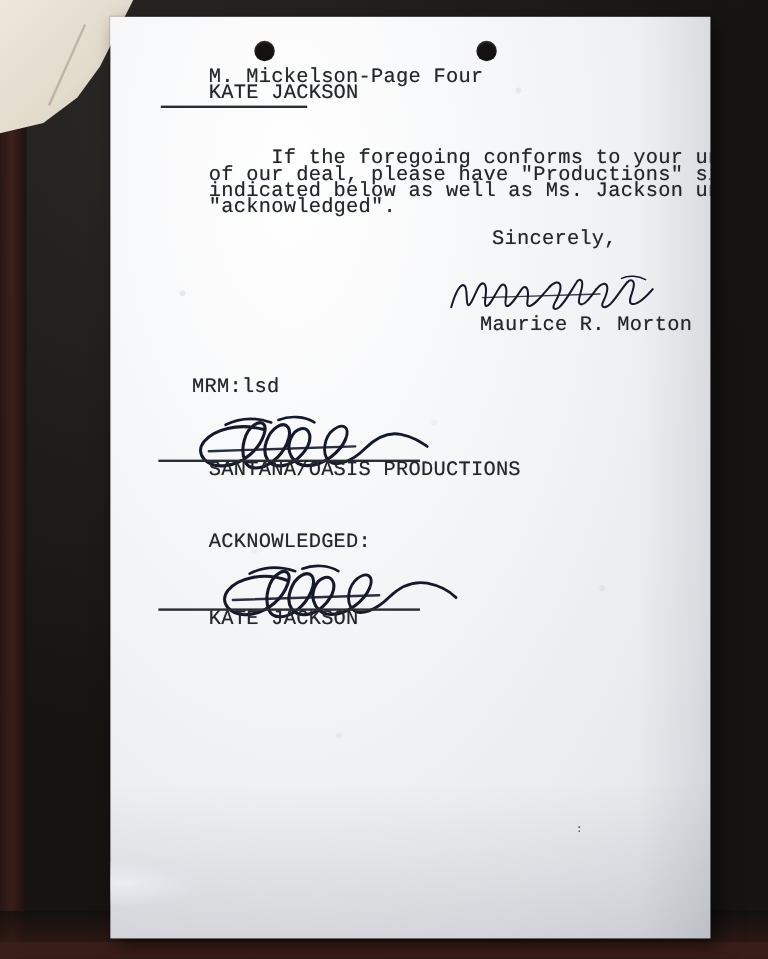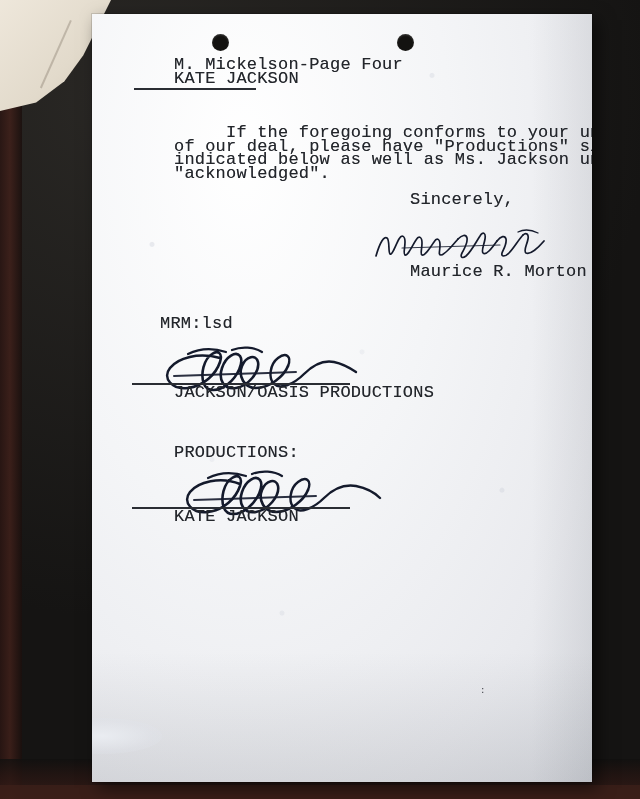--- a/index.html
+++ b/index.html
@@ -156,21 +156,21 @@
     background: #2a2d33;
   }
 
   .hdr1 { left: 42px; top: 44px; }
   .hdr2 { left: 42px; top: 58px; }
   .rule-hdr { left: 42px; top: 74px; width: 122px; }
 
   .body-p { left: 42px; top: 112px; }
 
   .sincerely { left: 278px; top: 179px; }
-  .signer    { left: 278px; top: 251px; }
+  .signer    { left: 268px; top: 251px; }
 
   .mrm { left: 28px; top: 303px; }
 
   .santana { left: 42px; top: 372px; }
   .rule-santana { left: 40px; top: 369px; width: 218px; }
 
   .ack { left: 42px; top: 432px; }
   .katejackson { left: 42px; top: 496px; }
   .rule-kate { left: 40px; top: 493px; width: 218px; }
 
@@ -250,23 +250,23 @@
     <div class="sig sig-prod">
       <svg width="240" height="58" viewBox="0 0 240 58" aria-hidden="true">
         <path d="M92,12 C70,6 50,12 42,22 C34,32 44,44 60,42 C76,40 88,28 92,16 C95,7 90,4 84,8 C76,13 72,28 76,38 C79,46 90,46 100,38 C110,30 116,16 112,10 C108,5 98,10 94,22 C90,34 96,44 108,42 C120,40 132,26 130,16 C128,8 118,10 114,20 C110,30 116,42 128,42 C142,42 156,30 160,20" stroke-width="2.6"></path>
         <path d="M160,20 C164,10 158,6 150,12 C142,18 140,32 146,38 C152,44 166,38 176,28 C186,18 196,14 206,16 C216,18 222,22 228,26" stroke-width="2.4"></path>
         <path d="M46,30 L168,26" stroke-width="2" opacity=".9"></path>
         <path d="M60,8 C72,2 86,2 98,6" stroke-width="2.2"></path>
         <path d="M104,4 C114,0 126,1 134,6" stroke-width="2.2"></path>
       </svg>
     </div>
     <div class="underline-rule rule-santana"></div>
-    <div class="typed santana">JACKSON/OASIS PRODUCTIONS</div>
-
-    <div class="typed ack">PRODUCTIONS:</div>
+    <div class="typed santana">SANTANA/OASIS PRODUCTIONS</div>
+
+    <div class="typed ack">ACKNOWLEDGED:</div>
 
     <div class="sig sig-kate">
       <svg width="260" height="58" viewBox="0 0 260 58" aria-hidden="true">
         <path d="M112,14 C92,6 70,12 62,22 C54,32 64,44 80,42 C96,40 108,28 112,16 C115,7 110,4 104,8 C96,13 92,28 96,38 C99,46 110,46 120,38 C130,30 136,16 132,10 C128,5 118,10 114,22 C110,34 116,44 128,42 C140,40 152,26 150,16 C148,8 138,10 134,20 C130,30 136,42 148,42 C162,42 176,30 180,20" stroke-width="2.6"></path>
         <path d="M180,20 C184,10 178,6 170,12 C162,18 160,32 166,38 C172,44 186,38 196,28 C206,18 216,14 228,16 C238,18 246,22 252,28" stroke-width="2.4"></path>
         <path d="M66,30 L188,26" stroke-width="2" opacity=".9"></path>
         <path d="M80,8 C92,2 106,2 118,6" stroke-width="2.2"></path>
         <path d="M124,4 C134,0 146,1 154,6" stroke-width="2.2"></path>
       </svg>
     </div>

